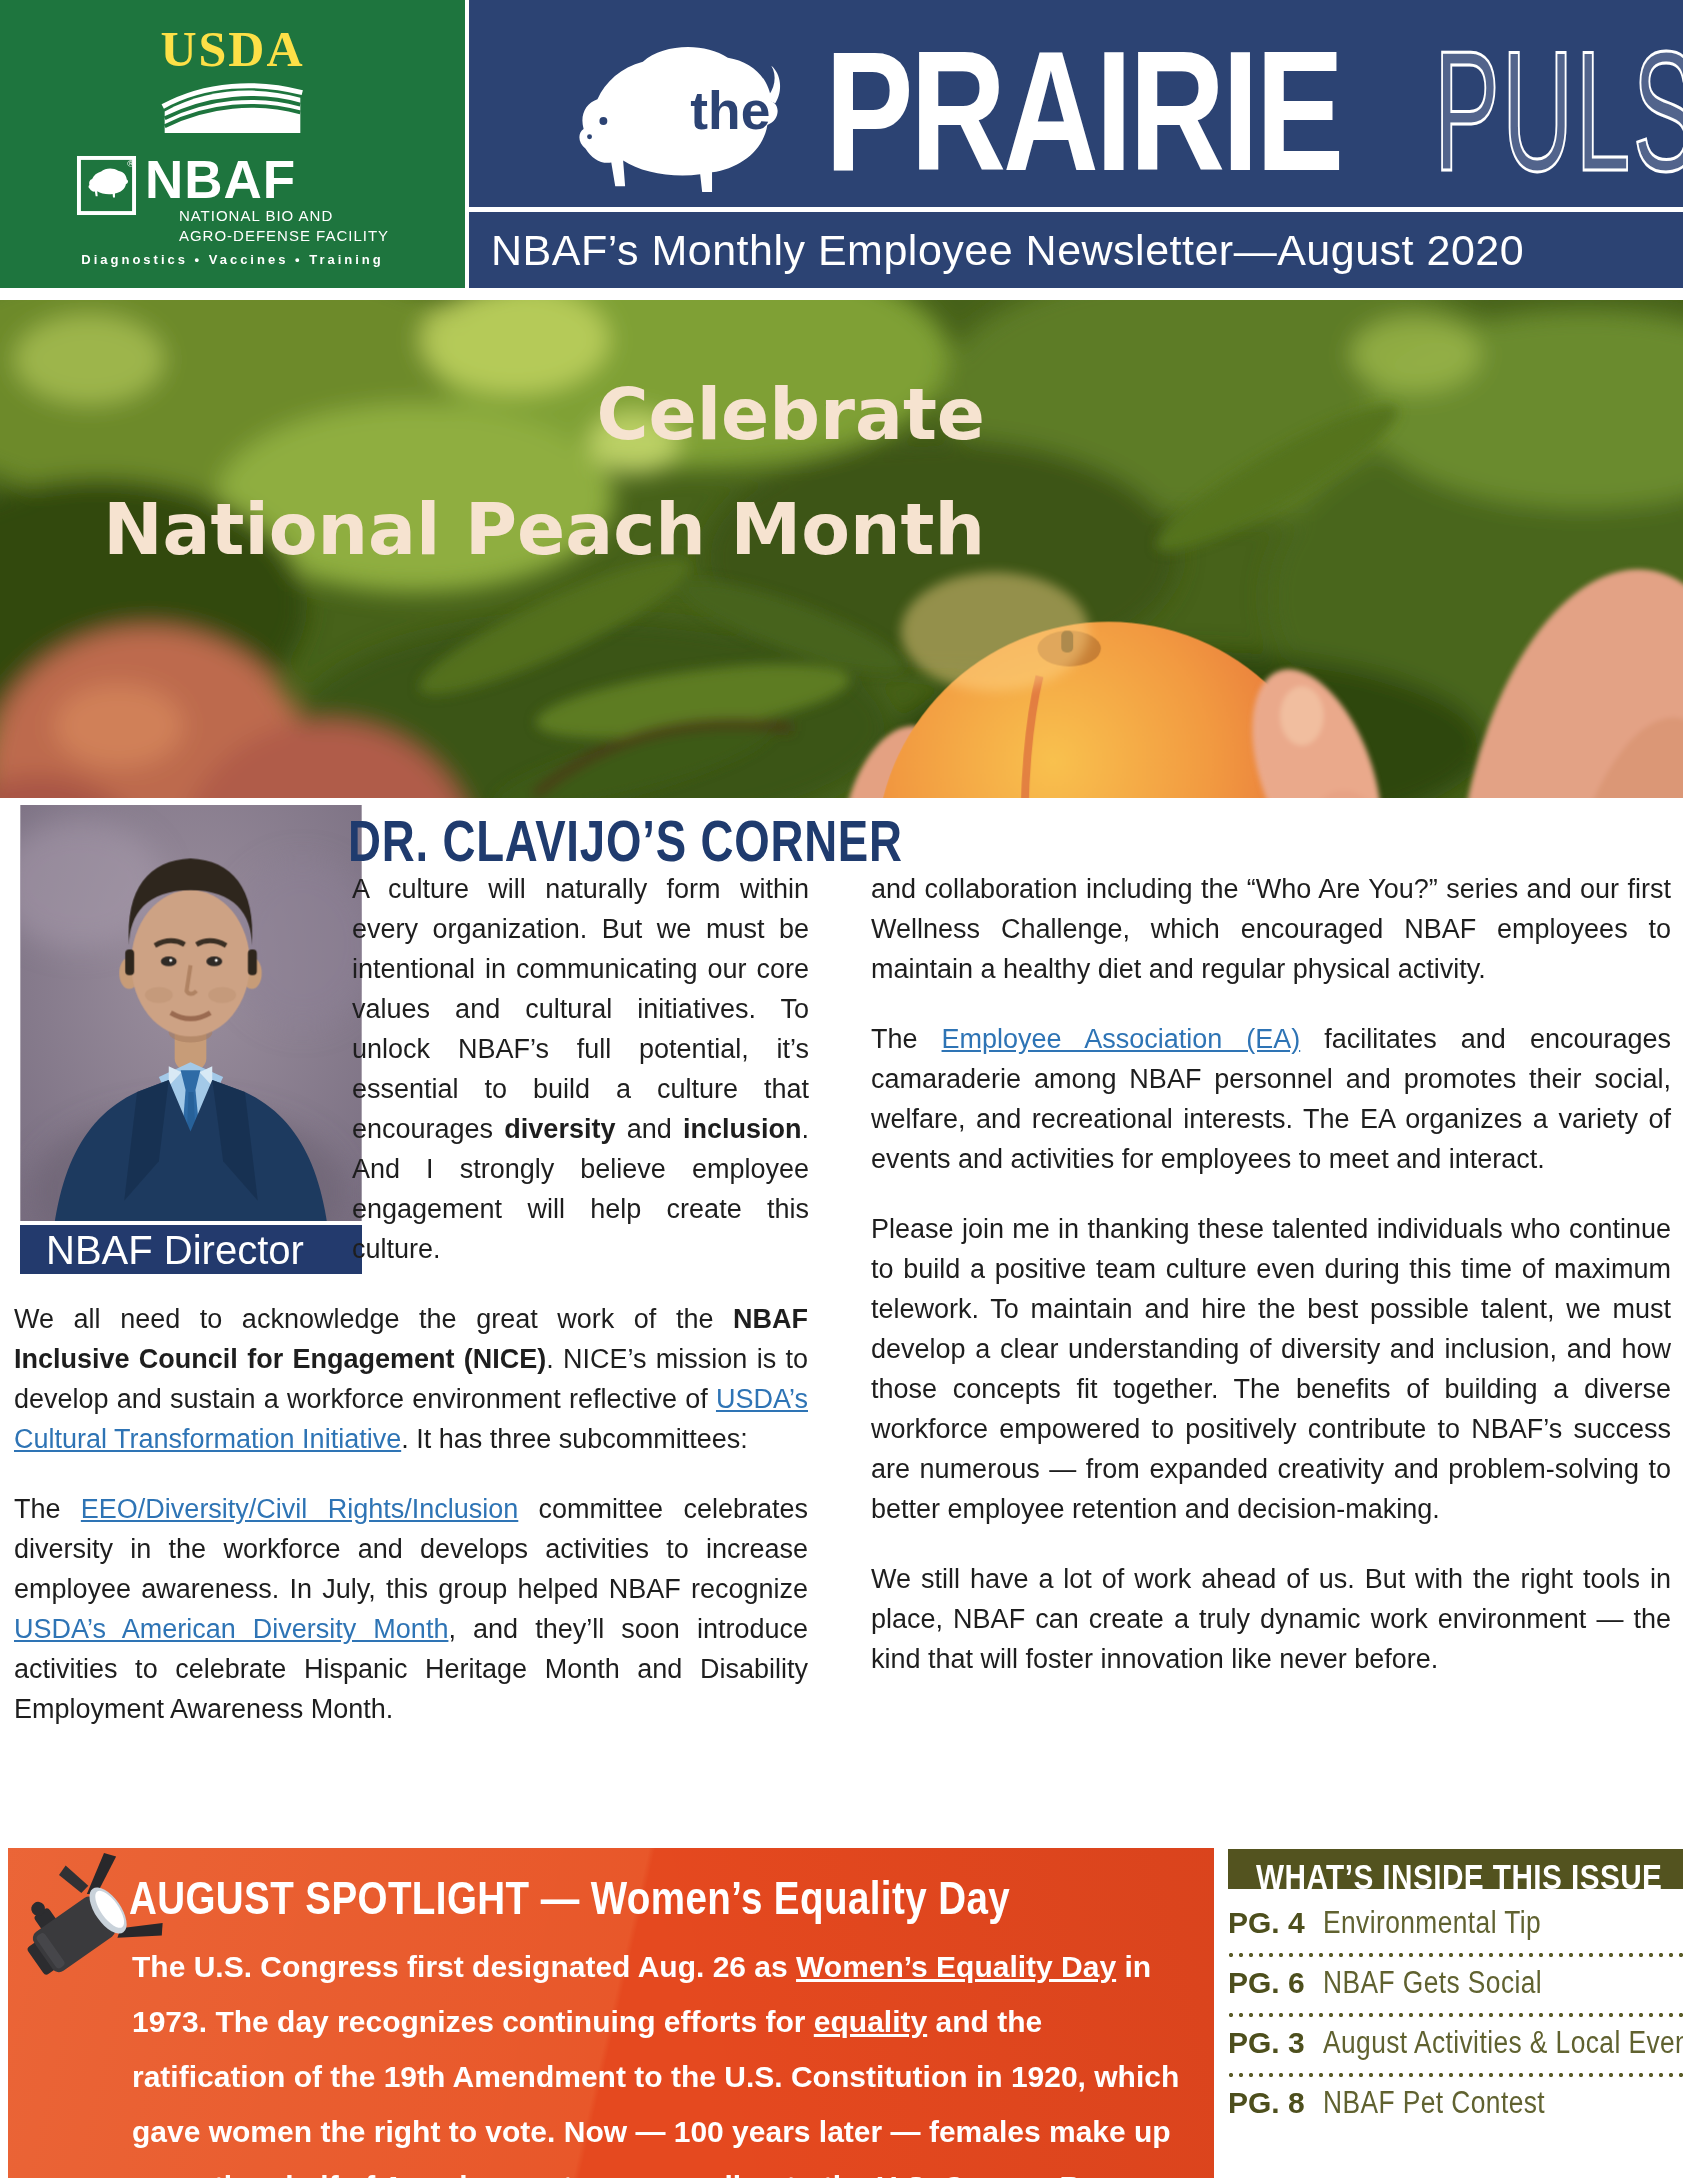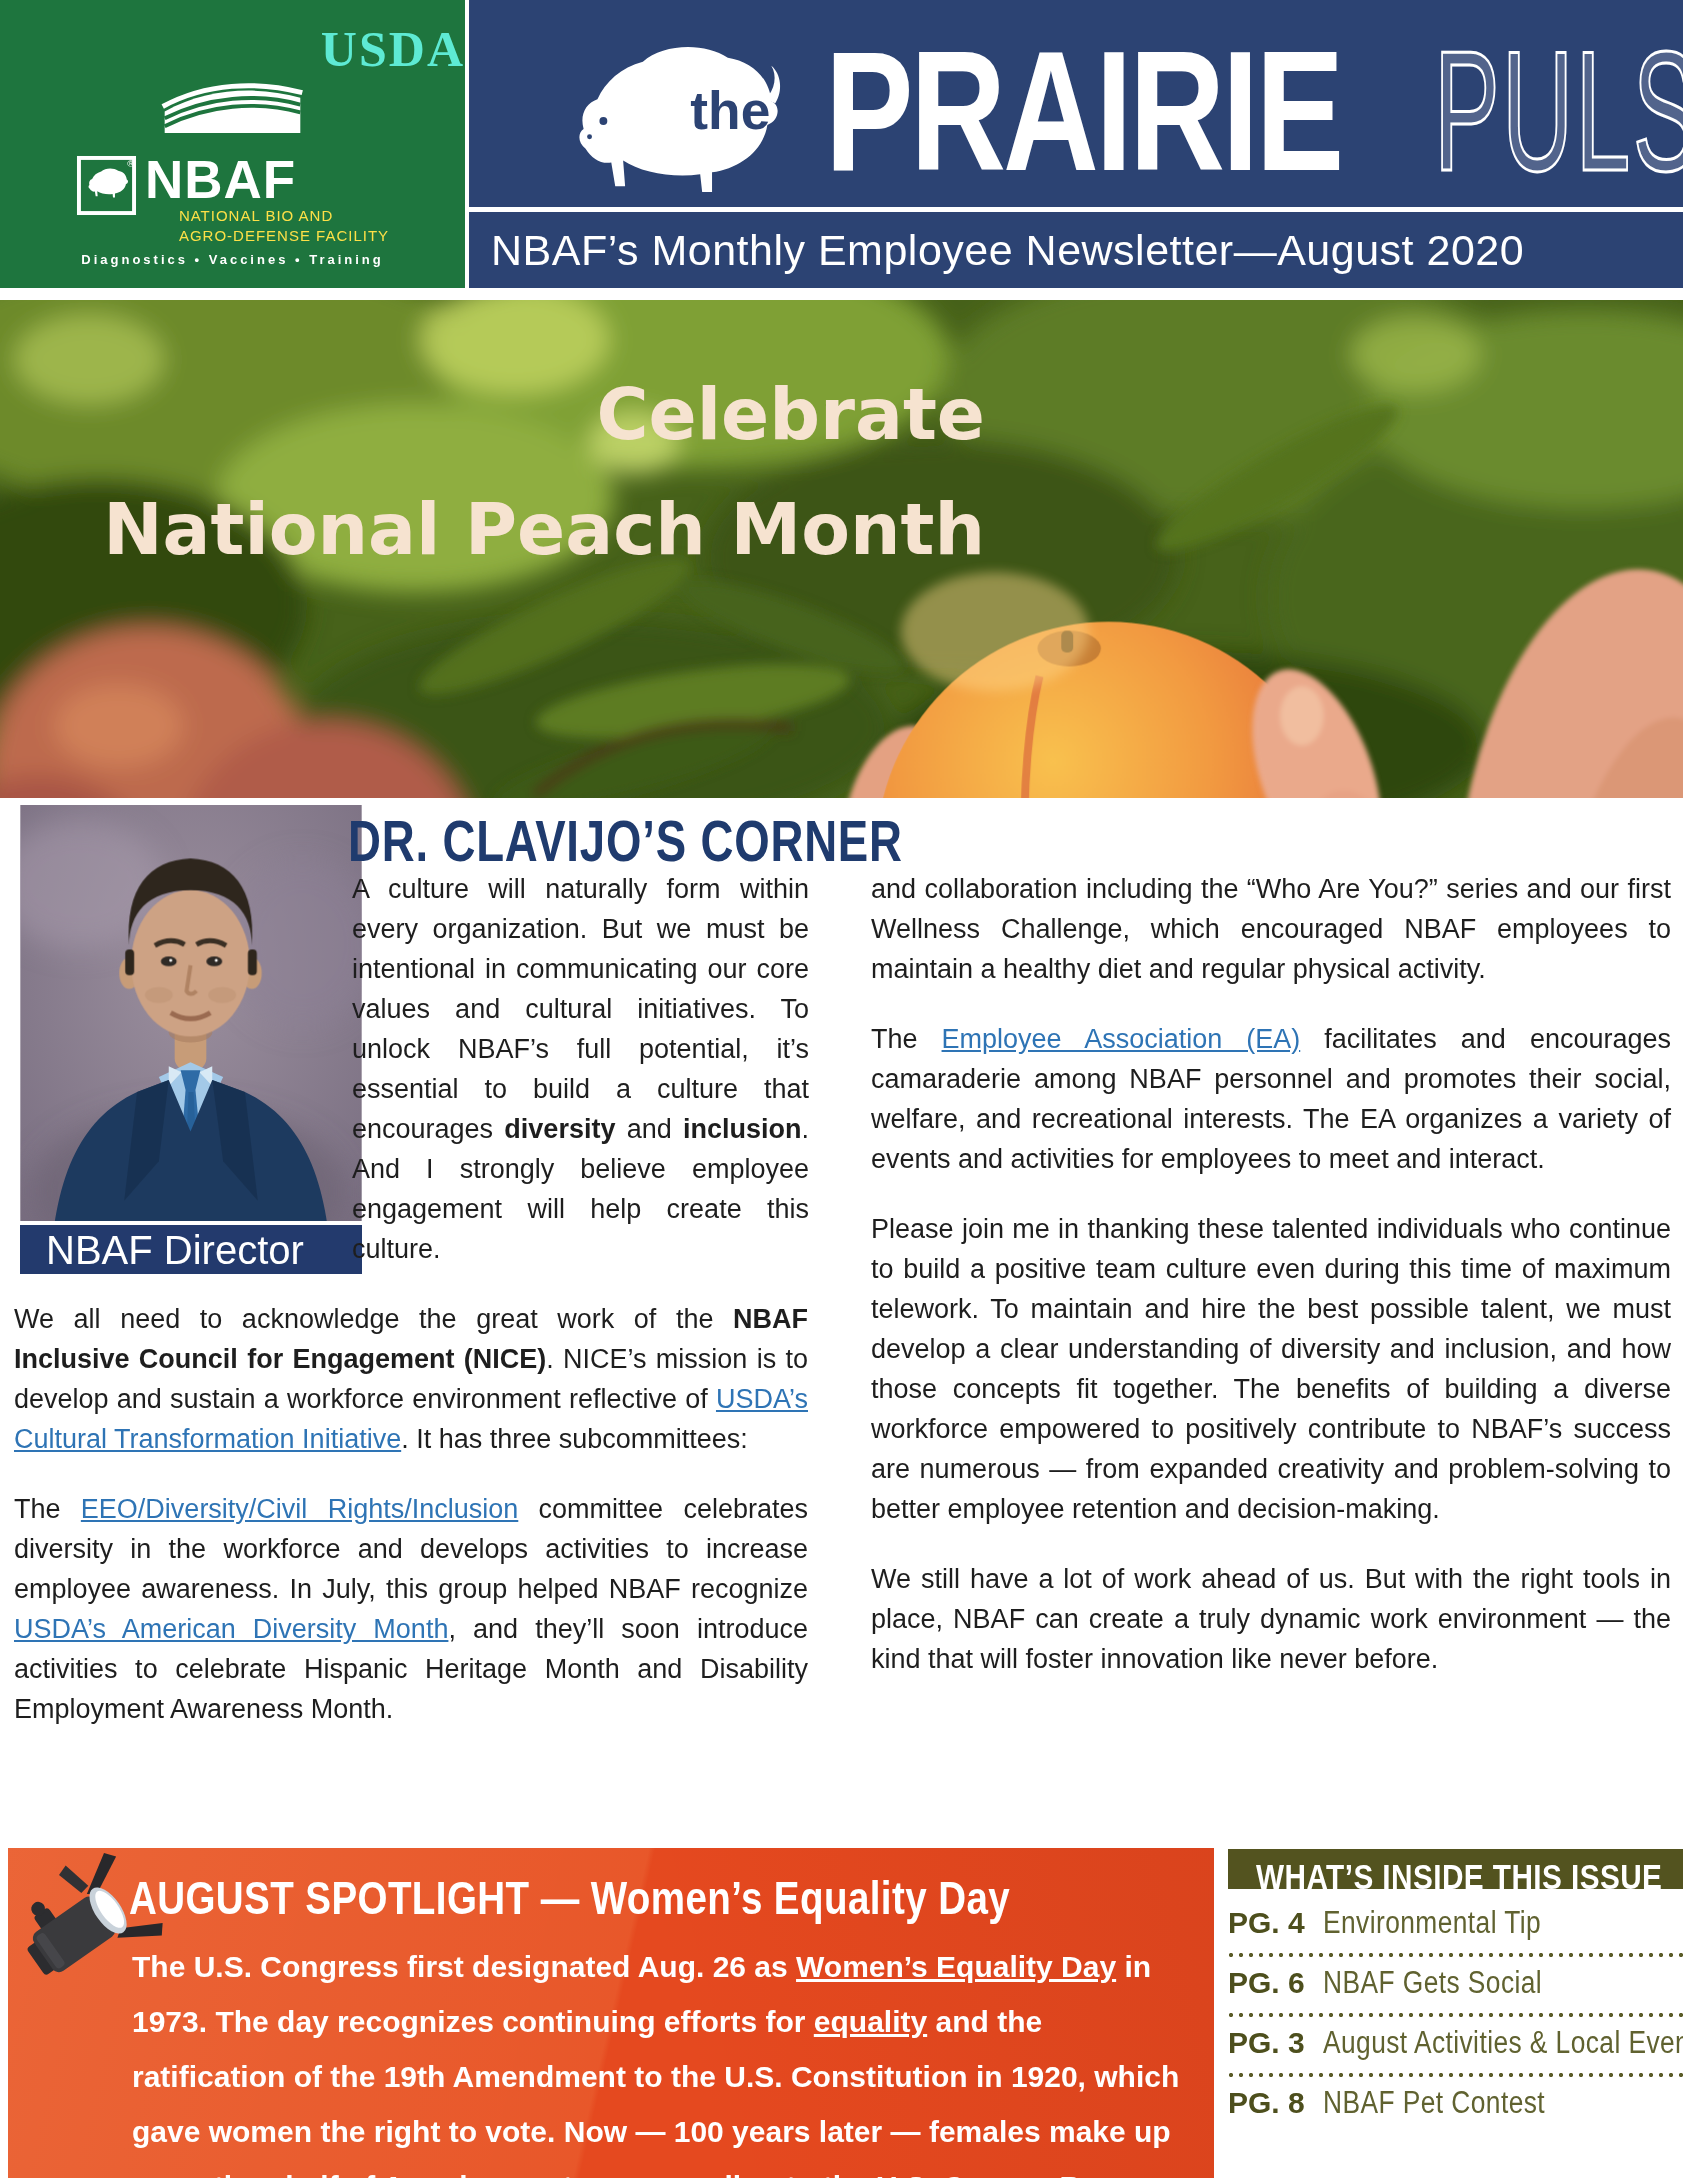--- a/index.html
+++ b/index.html
@@ -3,26 +3,26 @@
 <meta charset="utf-8">
 <style>
   * { margin:0; padding:0; box-sizing:border-box; }
   html,body { background:#ffffff; }
   body { font-family:"Liberation Sans", sans-serif; }
   .page { position:relative; width:1683px; height:2178px; background:#ffffff; overflow:hidden; }
 
   
   .green-box { position:absolute; left:0; top:0; width:465px; height:288px; background:#1e753e; text-align:center; }
   .usda-logo { margin-top:24px; }
-  .usda-wordmark { font-family:"Liberation Serif", serif; font-weight:700; font-size:50px; color:#5eead4; letter-spacing:2px; line-height:1;text-align:right; }
+  .usda-wordmark { font-family:"Liberation Serif", serif; font-weight:700; font-size:50px; color:#fde047; letter-spacing:2px; line-height:1; }
   .usda-symbol { display:block; margin:4px auto 0; }
   .nbaf-logo { margin-top:20px; display:inline-block; text-align:left; }
   .nbaf-top { display:flex; align-items:flex-start; gap:8px; }
   .nbaf-acronym { font-size:53px; font-weight:700; color:#ffffff; line-height:0.95; letter-spacing:1px; }
-  .nbaf-sub { font-size:15px; color:#fde047; letter-spacing:1px; line-height:1.15; margin-top:2px;margin-left:34px; }
+  .nbaf-sub { font-size:15px; color:#ffffff; letter-spacing:1px; line-height:1.15; margin-top:2px;margin-left:34px; }
   .nbaf-tagline { font-size:13px; color:#ffffff; letter-spacing:3px; font-weight:700; margin-top:8px; text-align:center; }
 
   .masthead { position:absolute; left:469px; top:0; width:1214px; height:207px; background:#2c4373; overflow:hidden; }
   .bison-wrap { position:absolute; left:77px; top:38px; }
   .word-prairie { position:absolute; left:356px; top:26px; font-size:170px; line-height:1; font-weight:700; color:#ffffff; transform:scaleX(0.78); transform-origin:left top; letter-spacing:-4px; }
   .word-pulse { position:absolute; left:965px; top:26px; font-size:170px; line-height:1; font-weight:400; color:rgba(255,255,255,0.18); -webkit-text-stroke:3px #ffffff; transform:scaleX(0.58); transform-origin:left top; letter-spacing:4px; }
   .masthead-strip { position:absolute; left:469px; top:212px; width:1214px; height:76px; background:#2c4373; display:flex; align-items:center; }
   .masthead-strip span { color:#ffffff; font-size:43px; padding-left:22px; letter-spacing:0.5px; }
 
   

